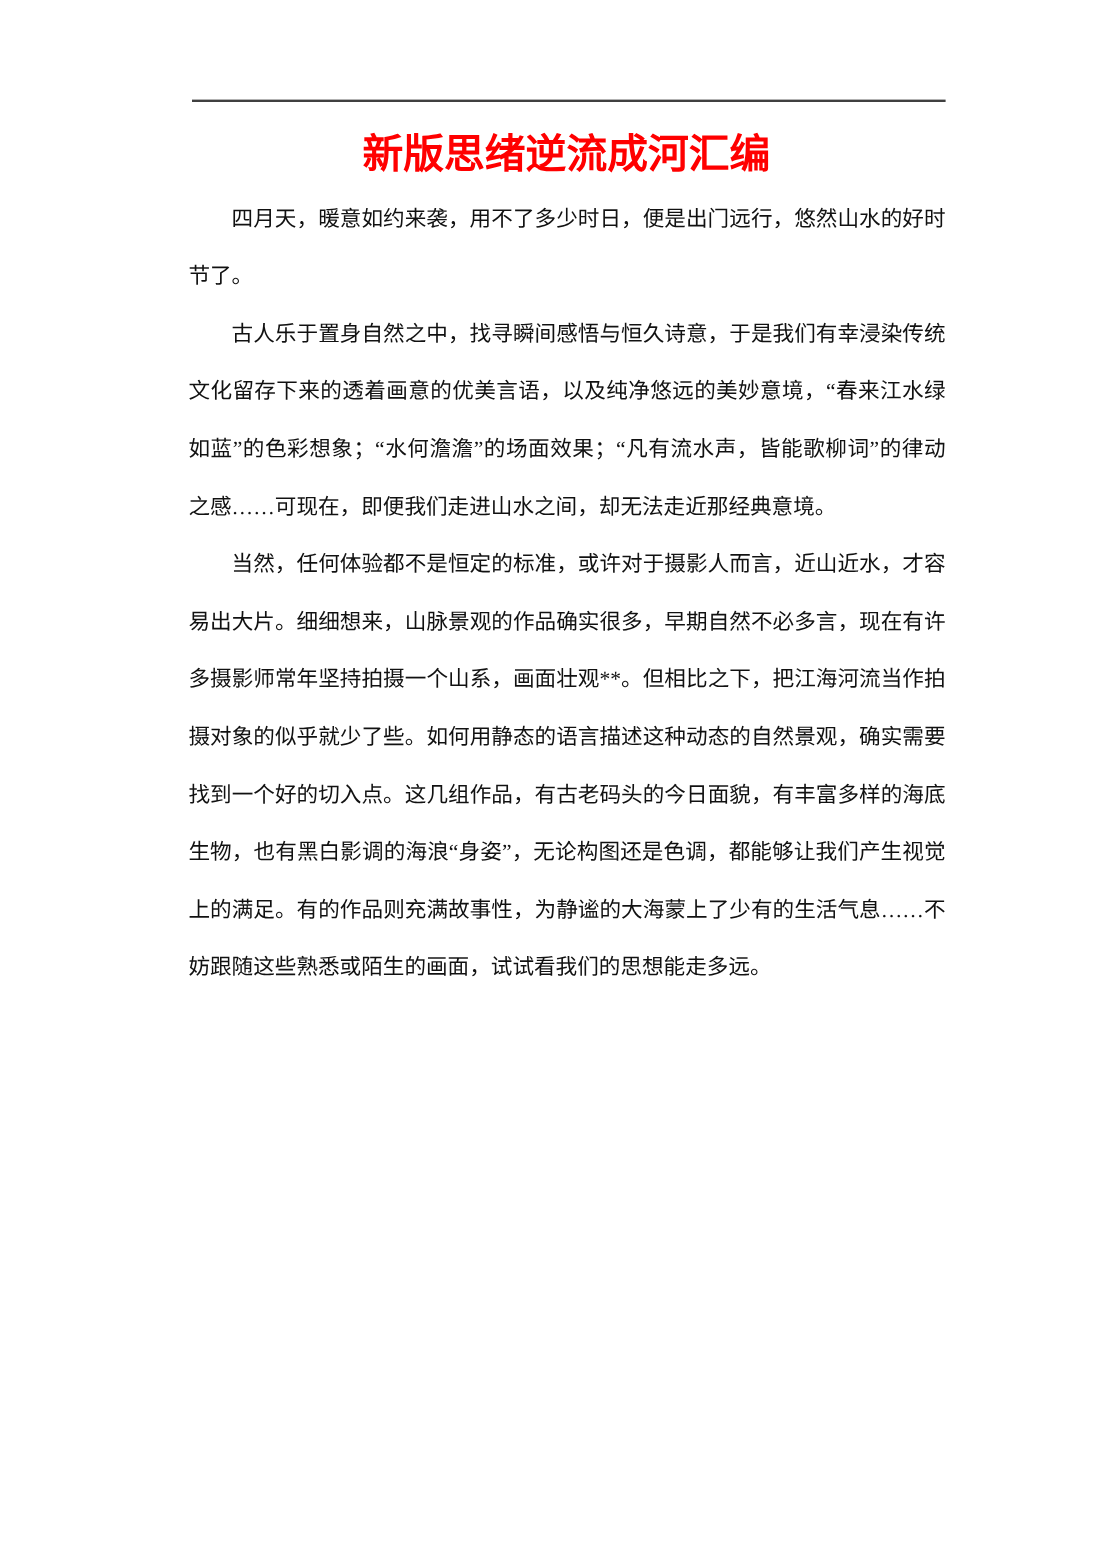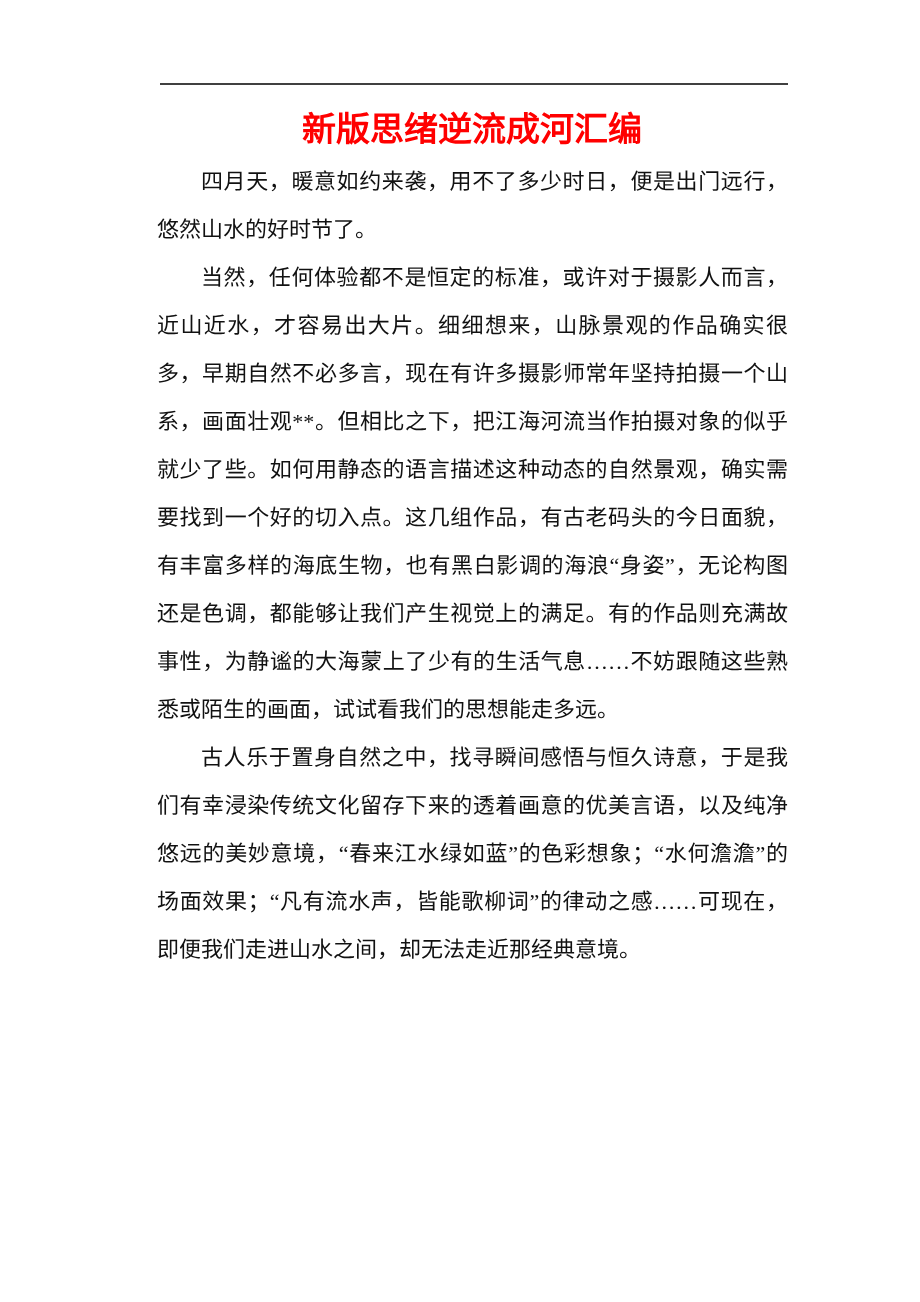--- a/index.html
+++ b/index.html
@@ -33,33 +33,33 @@
     font-weight: bold;
     color: #ff0000;
     letter-spacing: 0px;
   }
   .body-text {
     margin: 3px 132px 0 133px; 
   }
   .body-text p {
     margin: 0;
     padding: 0;
-    font-size: 22px;
+    font-size: 18px;
     line-height: 48px;
     text-indent: 2em;
     text-align: justify;
     text-justify: inter-character;
     word-break: break-all;
     color: #111111;
   }
 </style>
 </head>
 <body>
 
 <div class="page">
   <div class="rule"></div>
   <h1 class="title">新版思绪逆流成河汇编</h1>
   <div class="body-text">
     <p>四月天，暖意如约来袭，用不了多少时日，便是出门远行，悠然山水的好时节了。</p>
+    <p>古人乐于置身自然之中，找寻瞬间感悟与恒久诗意，于是我们有幸浸染传统文化留存下来的透着画意的优美言语，以及纯净悠远的美妙意境，“春来江水绿如蓝”的色彩想象；“水何澹澹”的场面效果；“凡有流水声，皆能歌柳词”的律动之感……可现在，即便我们走进山水之间，却无法走近那经典意境。</p>
     <p>当然，任何体验都不是恒定的标准，或许对于摄影人而言，近山近水，才容易出大片。细细想来，山脉景观的作品确实很多，早期自然不必多言，现在有许多摄影师常年坚持拍摄一个山系，画面壮观**。但相比之下，把江海河流当作拍摄对象的似乎就少了些。如何用静态的语言描述这种动态的自然景观，确实需要找到一个好的切入点。这几组作品，有古老码头的今日面貌，有丰富多样的海底生物，也有黑白影调的海浪“身姿”，无论构图还是色调，都能够让我们产生视觉上的满足。有的作品则充满故事性，为静谧的大海蒙上了少有的生活气息……不妨跟随这些熟悉或陌生的画面，试试看我们的思想能走多远。</p>
-    <p>古人乐于置身自然之中，找寻瞬间感悟与恒久诗意，于是我们有幸浸染传统文化留存下来的透着画意的优美言语，以及纯净悠远的美妙意境，“春来江水绿如蓝”的色彩想象；“水何澹澹”的场面效果；“凡有流水声，皆能歌柳词”的律动之感……可现在，即便我们走进山水之间，却无法走近那经典意境。</p>
   </div>
 </div>
 
 </body></html>

